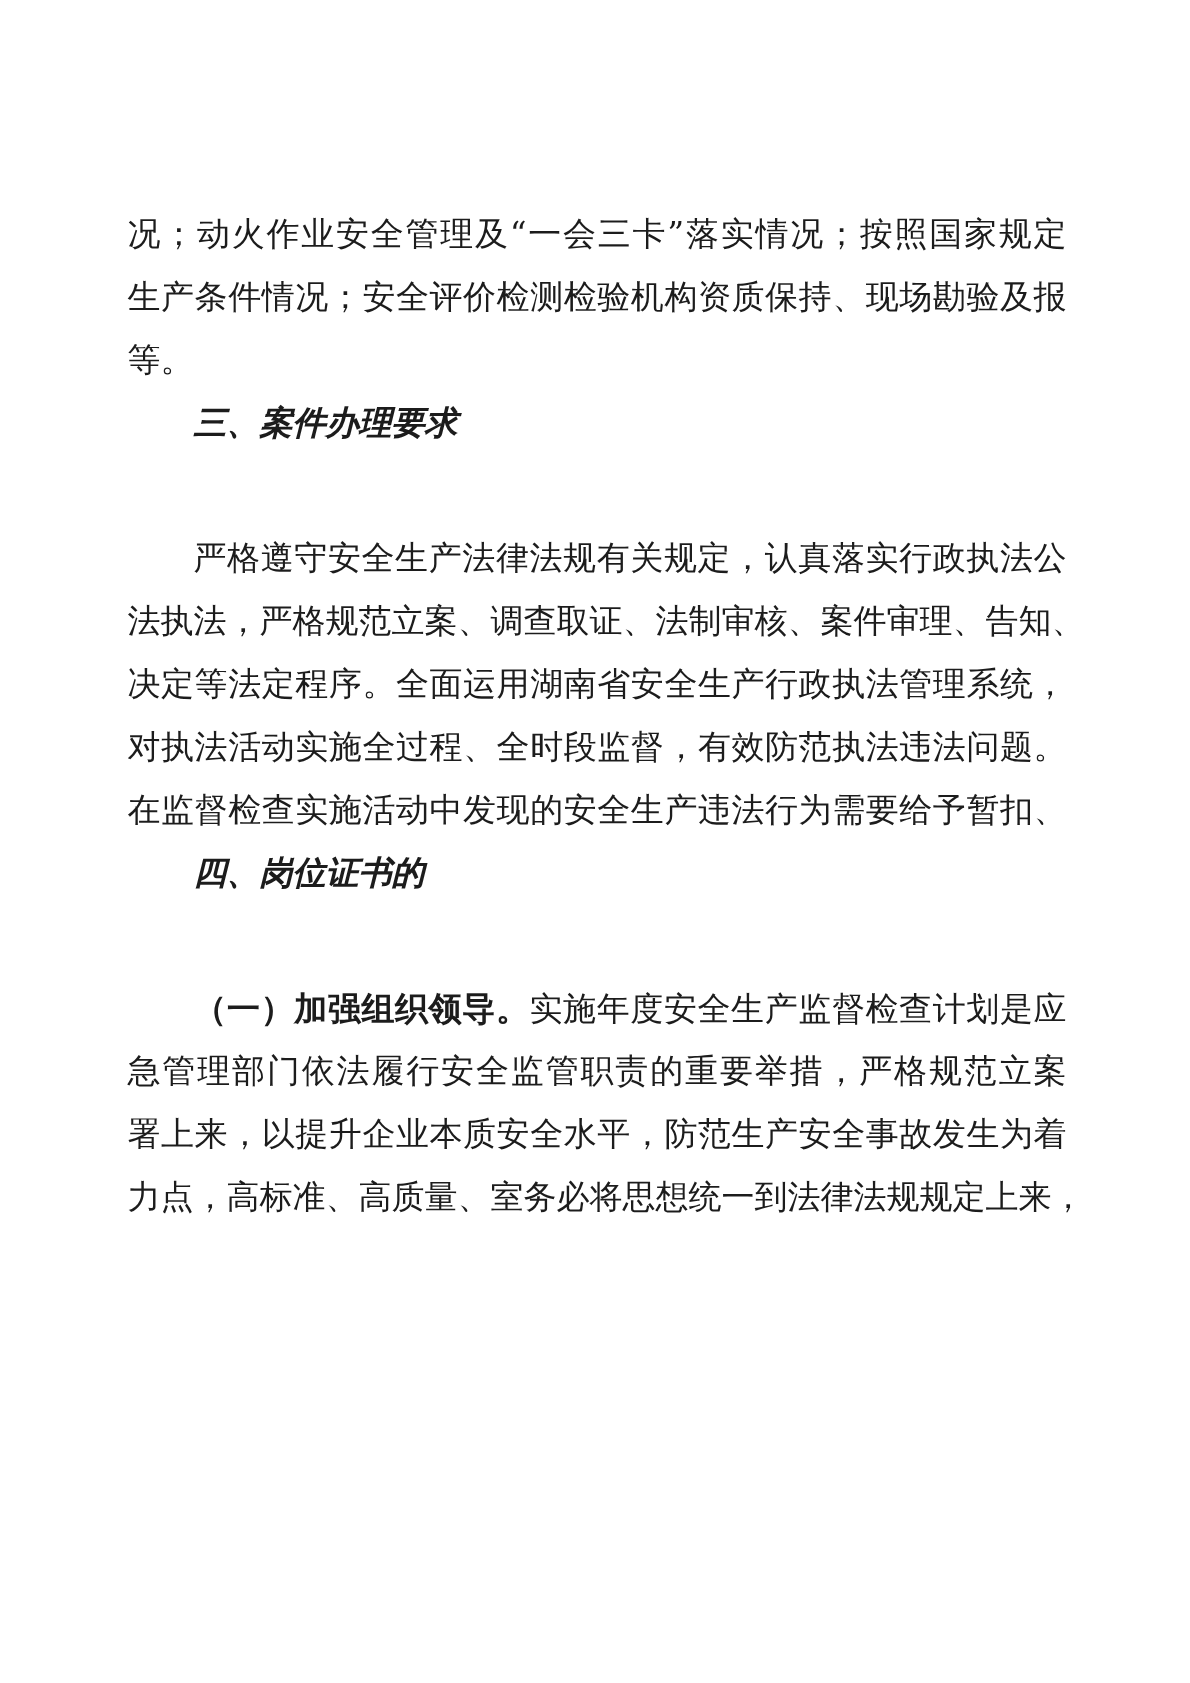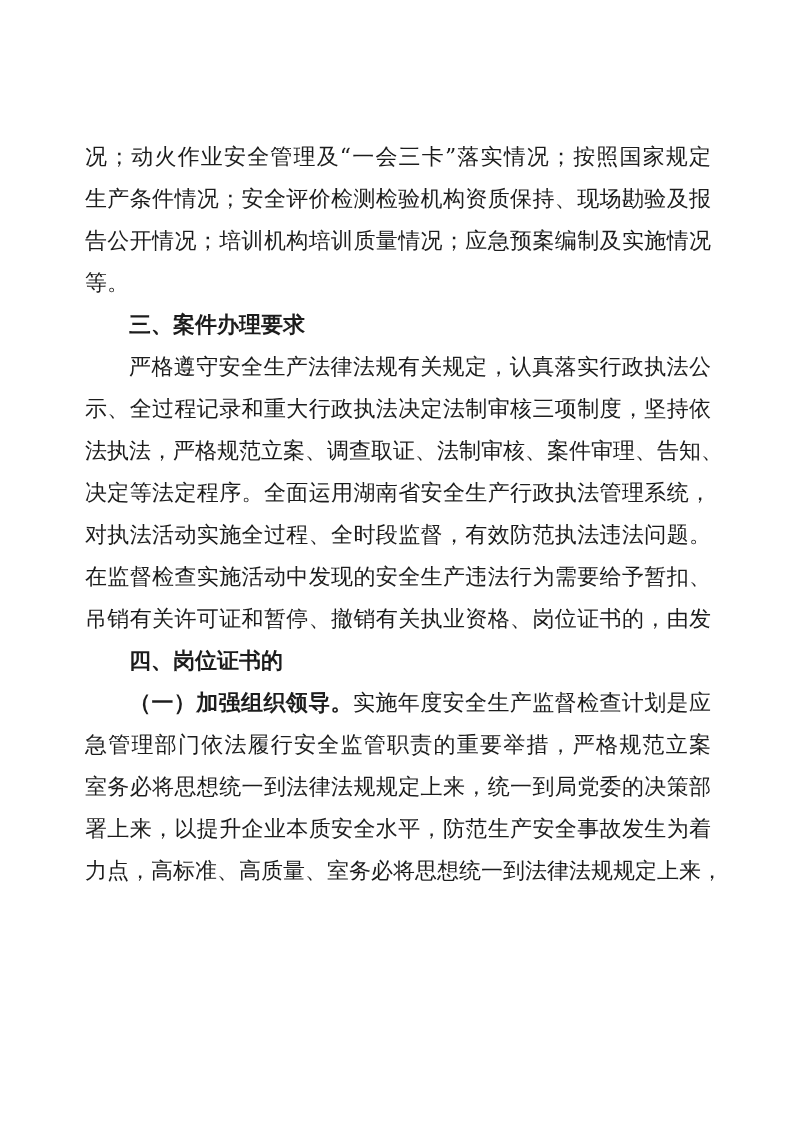--- a/index.html
+++ b/index.html
@@ -32,27 +32,29 @@
     text-align-last: justify;
     text-justify: inter-character;
     letter-spacing: 0;
   }
   .line.lastline {
     text-align: left;
     text-align-last: left;
   }
   .line.indent {
     text-indent: 44px;
+    margin-top: 48px;
   }
   .heading {
     font-family: "DejaVu Sans", sans-serif;
     font-weight: bold;
     text-align: right;
     text-align-last: left;
     text-indent: 44px;
+    font-style: italic;
   }
   .lead-bold {
     font-family: Liberation Serif, serif;
     font-weight: bold;
   }
   .footer {
     position: absolute;
     top: 998px;
     left: 0;
     width: 793px;
@@ -64,39 +66,35 @@
   }
 </style>
 </head>
 <body>
 
 <div class="page">
   <div class="content">
 
     <div class="line">况；动火作业安全管理及“一会三卡”落实情况；按照国家规定</div>
     <div class="line">生产条件情况；安全评价检测检验机构资质保持、现场勘验及报</div>
-    <div class="line">告公开情况；培训机构培训质量情况；应急预案编制及实施情况</div>
     <div class="line lastline">等。</div>
 
     <div class="line heading">三、案件办理要求</div>
 
     <div class="line indent">严格遵守安全生产法律法规有关规定，认真落实行政执法公</div>
-    <div class="line">示、全过程记录和重大行政执法决定法制审核三项制度，坚持依</div>
     <div class="line">法执法，严格规范立案、调查取证、法制审核、案件审理、告知、</div>
     <div class="line">决定等法定程序。全面运用湖南省安全生产行政执法管理系统，</div>
     <div class="line">对执法活动实施全过程、全时段监督，有效防范执法违法问题。</div>
     <div class="line">在监督检查实施活动中发现的安全生产违法行为需要给予暂扣、</div>
-    <div class="line">吊销有关许可证和暂停、撤销有关执业资格、岗位证书的，由发</div>
 
     <div class="line heading">四、岗位证书的</div>
 
     <div class="line indent">
       <span class="lead-bold">（一）加强组织领导。</span><span>实施年度安全生产监督检查计划是应</span>
     </div>
     <div class="line">急管理部门依法履行安全监管职责的重要举措，严格规范立案</div>
-    <div class="line">室务必将思想统一到法律法规规定上来，统一到局党委的决策部</div>
     <div class="line">署上来，以提升企业本质安全水平，防范生产安全事故发生为着</div>
     <div class="line">力点，高标准、高质量、室务必将思想统一到法律法规规定上来，</div>
 
   </div>
 
   <div class="footer">- 5 -</div>
 </div>
 
 </body></html>

